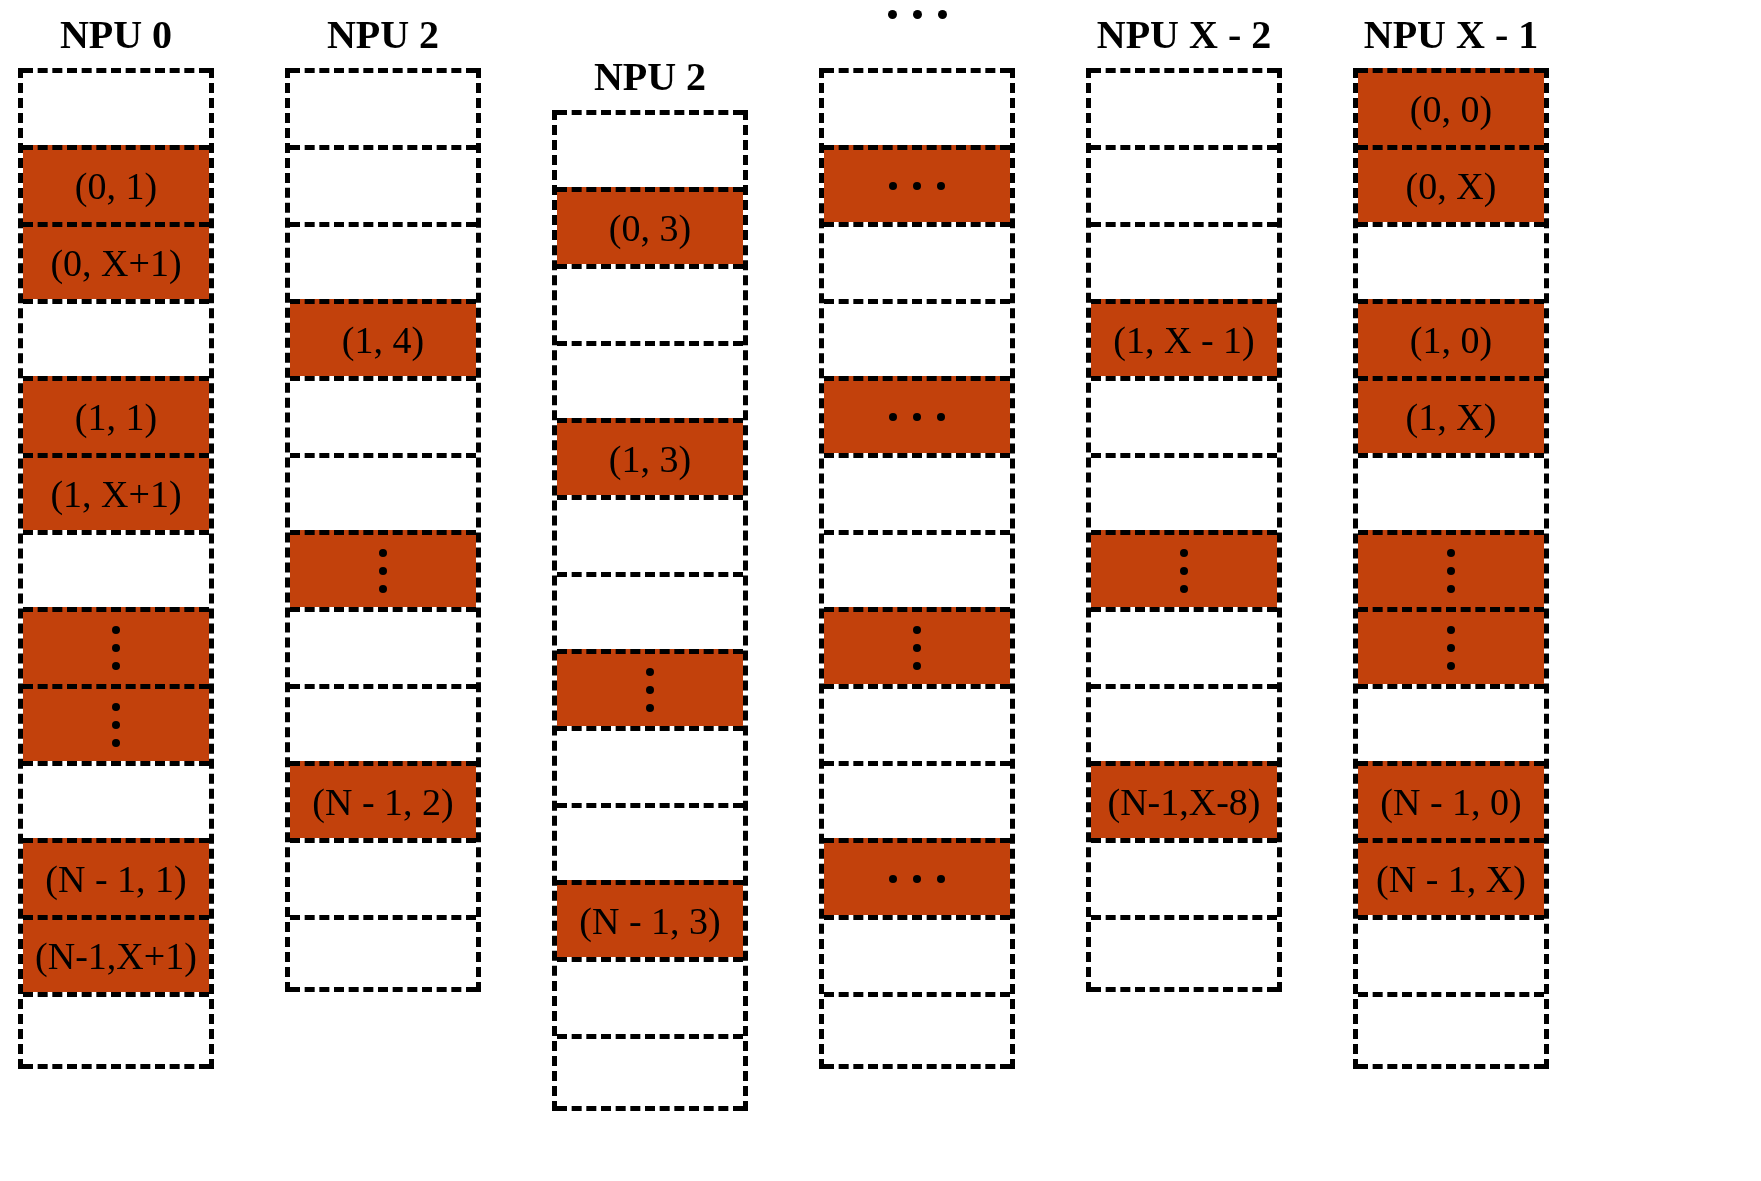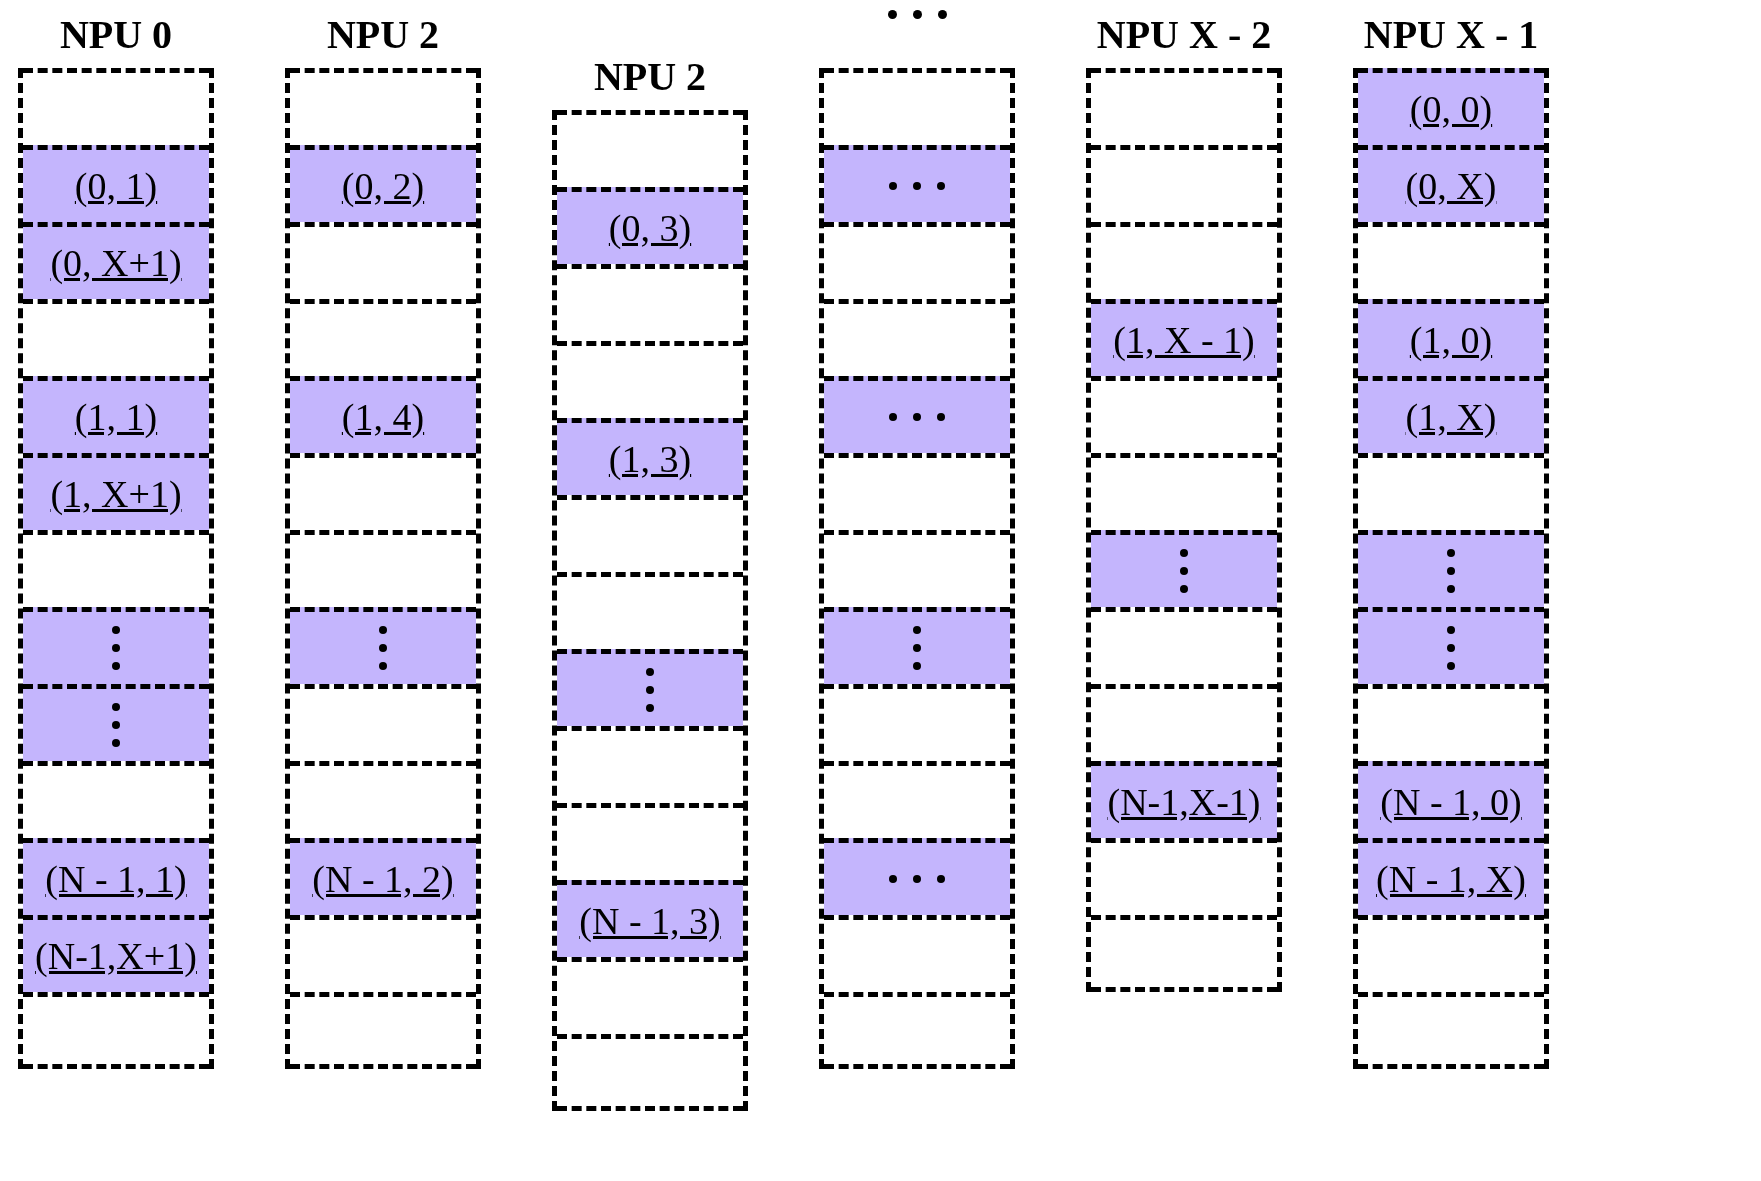--- a/index.html
+++ b/index.html
@@ -62,22 +62,21 @@
     justify-content: center;
     font-size: 38px;
     color: #000000;
     white-space: nowrap;
     background: transparent;
   }
   .cell:last-child {
     border-bottom: 5px dashed #000000;
   }
   .cell.hl {
-    background: #c4b5fd;
-    text-decoration: underline;
+    background: #c2410c;
   }
   .cell .label {
     line-height: 1;
     position: relative;
     z-index: 2;
   }
   
   .vdots {
     display: flex;
     flex-direction: column;
@@ -155,23 +154,20 @@
         <div class="cell hl">
           <span class="label">(N-1,X+1)</span>
         </div>
         <div class="cell"></div>
       </div>
     </div>
     <div class="npu-col" style="left: 285px; width: 196px;">
       <div class="col-header">NPU 2</div>
       <div class="cells">
         <div class="cell"></div>
-        <div class="cell hl">
-          <span class="label">(0, 2)</span>
-        </div>
         <div class="cell"></div>
         <div class="cell"></div>
         <div class="cell hl">
           <span class="label">(1, 4)</span>
         </div>
         <div class="cell"></div>
         <div class="cell"></div>
         <div class="cell hl">
           <span class="vdots">
             <i></i>
@@ -280,21 +276,21 @@
         <div class="cell hl">
           <span class="vdots">
             <i></i>
             <i></i>
             <i></i>
           </span>
         </div>
         <div class="cell"></div>
         <div class="cell"></div>
         <div class="cell hl">
-          <span class="label">(N-1,X-1)</span>
+          <span class="label">(N-1,X-8)</span>
         </div>
         <div class="cell"></div>
         <div class="cell"></div>
       </div>
     </div>
     <div class="npu-col" style="left: 1353px; width: 196px;">
       <div class="col-header">NPU X - 1</div>
       <div class="cells">
         <div class="cell hl">
           <span class="label">(0, 0)</span>

